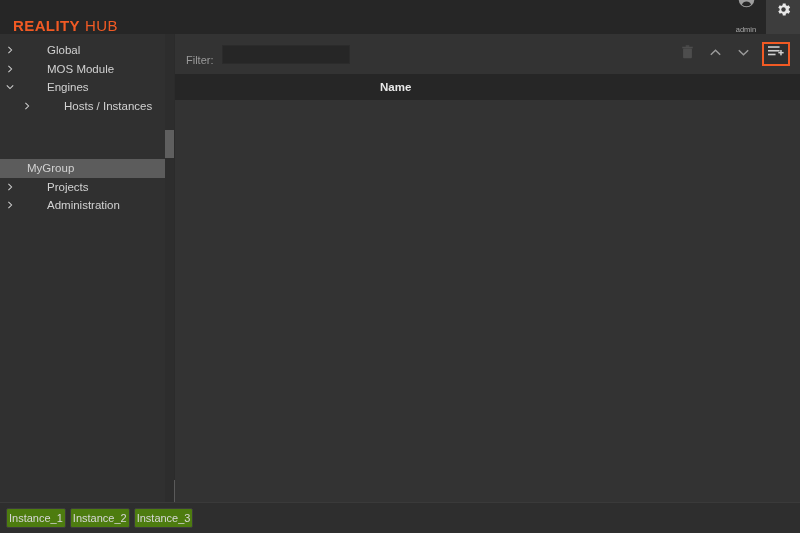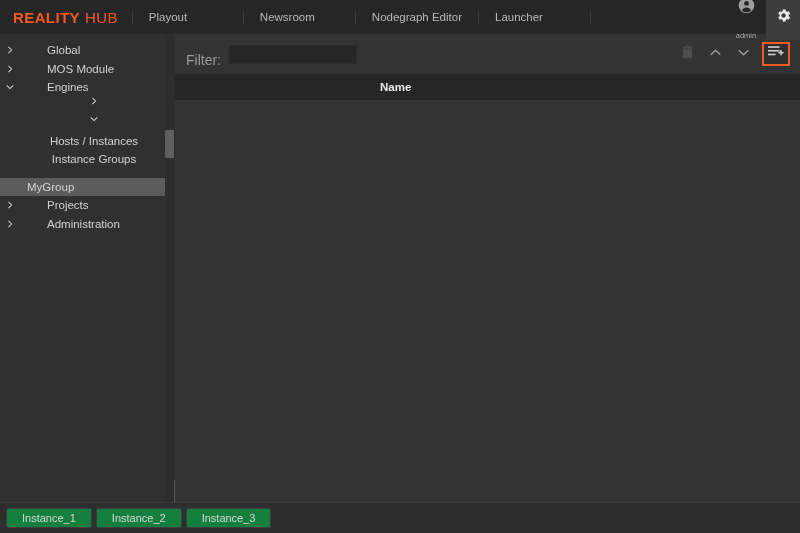--- a/index.html
+++ b/index.html
@@ -8,22 +8,23 @@
     background: #333333;
     font-family: "Liberation Sans", sans-serif;
     overflow: hidden;
   }
   .app { width: 800px; height: 533px; display: flex; flex-direction: column; position: relative; }
 
   
   .header {
     height: 34px; min-height: 34px;
     background: #262626;
-    display: flex; align-items: center;
+    display: flex; align-items: flex-end;
     position: relative;
+    gap: 18px;
   }
   .logo {
     display: flex; align-items: center;
     padding: 0 14px 0 13px;
     letter-spacing: 0.4px;
   }
   .logo .reality { color: #f15a24; font-size: 15px; font-weight: bold; }
   .logo .hub { color: #f15a24; font-size: 15px; font-weight: normal; margin-left: 5px; }
 
   .nav { display: flex; align-items: stretch; flex: 1; }
@@ -74,21 +75,21 @@
     padding-right: 6px;
     gap: 30px;
   }
   .tree-item.selected { background: #5c5c5c; }
   .chev {
     width: 14px; min-width: 14px; display: inline-flex;
     align-items: center; justify-content: center;
     color: #cfcfcf;
   }
   .lvl0 { padding-left: 3px; }
-  .lvl1 { padding-left: 20px; flex-direction: column; }
+  .lvl1 { padding-left: 20px; }
   .lvl2 { padding-left: 27px; margin-top: 44px; }
   .tree-label { white-space: nowrap; }
 
   .sb-scroll {
     position: absolute; right: 0; top: 0; width: 9px; height: 100%;
     background: #2d2d2d;
   }
   .sb-thumb {
     position: absolute; right: 0; top: 96px; width: 9px; height: 28px;
     background: #5f5f5f;
@@ -96,21 +97,21 @@
 
   
   .main { flex: 1; display: flex; flex-direction: column; min-width: 0; background: #333333; }
 
   .toolbar {
     height: 40px; min-height: 40px;
     display: flex; align-items: center;
     padding: 0 8px 0 11px;
     background: #333333;
   }
-  .filter-label { color: #9a9a9a; font-size: 14px; margin-right: 8px; margin-top: 11px; }
+  .filter-label { color: #9a9a9a; font-size: 11px; margin-right: 8px; margin-top: 11px; }
   .filter-input {
     width: 128px; height: 19px;
     background: #262626;
     border: 1px solid #2b2b2b;
     color: #d0d0d0; font-size: 11px;
     padding: 0 5px;
     outline: none;
     font-family: "Liberation Sans", sans-serif;
   }
   .tb-spacer { flex: 1; }
@@ -142,26 +143,26 @@
   
   .footer {
     height: 31px; min-height: 31px;
     background: #2e2e2e;
     border-top: 1px solid #3a3a3a;
     display: flex; align-items: center;
     padding-left: 6px;
   }
   .inst-tab {
     height: 20px;
-    background: #15803d;
+    background: #4d7c0f;
     border: 1px solid #3c3c3c;
     border-radius: 2px;
     color: #d8d8d8; font-size: 11px;
     display: flex; align-items: center; justify-content: center;
-    padding: 0 15px;
+    padding: 0 2px;
     margin-right: 4px;
     cursor: pointer;
   }
 
   .split-handle {
     position: absolute;
     left: 174px; bottom: 31px;
     width: 1px; height: 22px;
     background: #5a5a5a;
   }
@@ -170,34 +171,20 @@
 <body>
 
 <div class="app">
 
   <div class="header">
     <div class="logo">
       <span class="reality">REALITY</span>
       <span class="hub">HUB</span>
     </div>
 
-    <div class="nav">
-      <div class="nav-item">
-        <span>Playout</span>
-      </div>
-      <div class="nav-item">
-        <span>Newsroom</span>
-      </div>
-      <div class="nav-item">
-        <span>Nodegraph Editor</span>
-      </div>
-      <div class="nav-item">
-        <span>Launcher</span>
-      </div>
-    </div>
 
     <div class="header-right">
       <div class="user-btn">
         <span class="avatar-ic">
           <svg width="17" height="17" viewBox="0 0 24 24" fill="#9d9d9d">
             <circle cx="12" cy="12" r="11"></circle>
             <circle cx="12" cy="9" r="3.4" fill="#262626"></circle>
             <path d="M5.6 19.4a6.8 6.8 0 0 1 12.8 0A11 11 0 0 1 5.6 19.4z" fill="#262626"></path>
           </svg>
         </span>
@@ -246,28 +233,20 @@
 
       <div class="tree-item lvl1">
         <span class="chev">
           <svg width="8" height="8" viewBox="0 0 10 10">
               <path d="M3 1l4 4-4 4" stroke="#cfcfcf" stroke-width="1.3" fill="none"></path>
             </svg>
         </span>
         <span class="tree-label">Hosts / Instances</span>
       </div>
 
-      <div class="tree-item lvl1">
-        <span class="chev">
-          <svg width="8" height="8" viewBox="0 0 10 10">
-              <path d="M1 3l4 4 4-4" stroke="#cfcfcf" stroke-width="1.3" fill="none"></path>
-            </svg>
-        </span>
-        <span class="tree-label">Instance Groups</span>
-      </div>
 
       <div class="tree-item lvl2 selected">
         <span class="tree-label">MyGroup</span>
       </div>
 
       <div class="tree-item lvl0">
         <span class="chev">
           <svg width="8" height="8" viewBox="0 0 10 10">
               <path d="M3 1l4 4-4 4" stroke="#cfcfcf" stroke-width="1.3" fill="none"></path>
             </svg>

